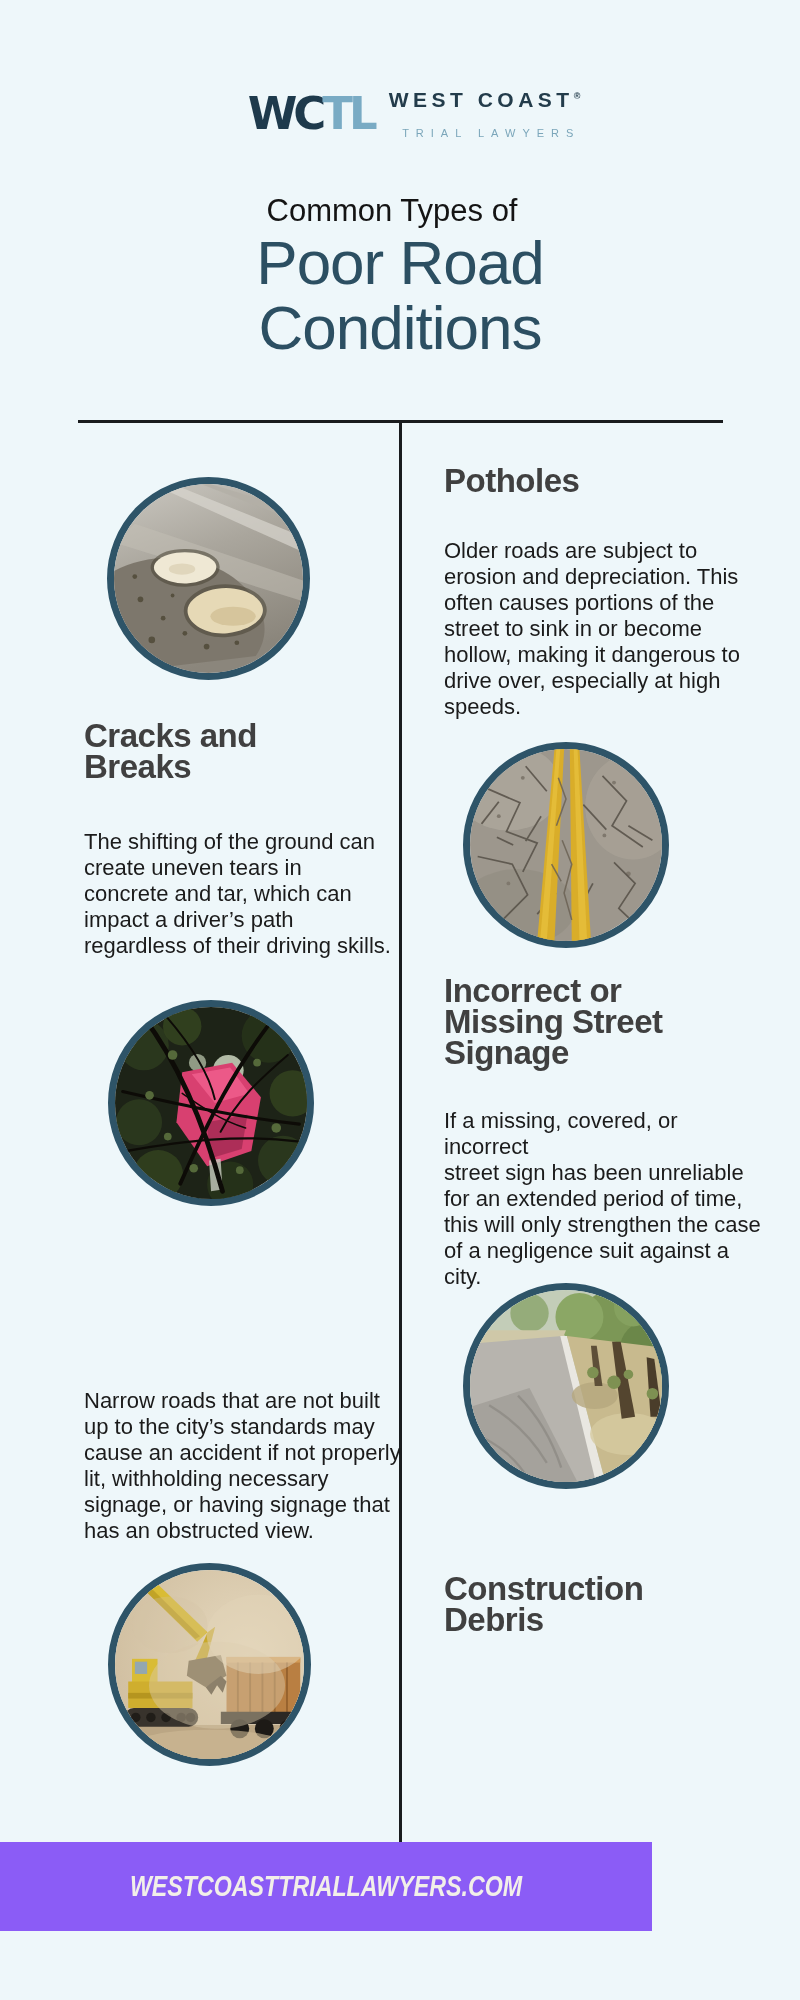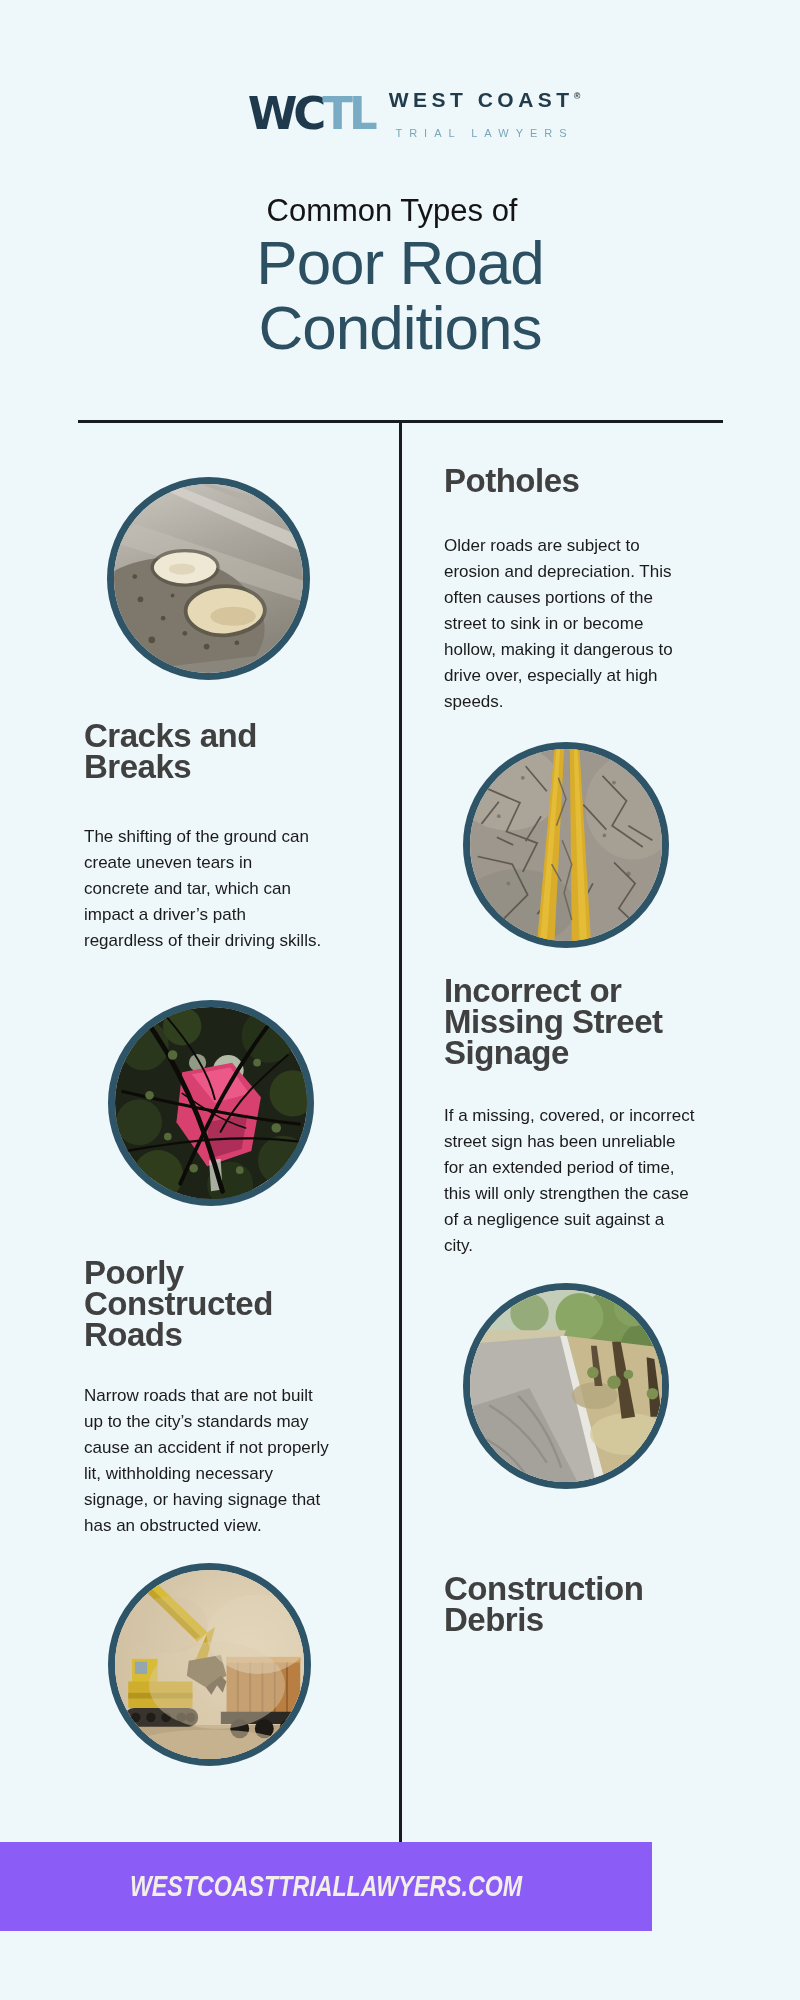--- a/index.html
+++ b/index.html
@@ -6,39 +6,39 @@
   .canvas{
     position:relative;width:800px;height:2000px;margin:0 auto;
     background:#eef7fa;overflow:hidden;
     font-family:"Liberation Sans", sans-serif;
   }
   
   .logo-row{position:absolute;top:88px;left:0;right:0;display:flex;justify-content:center;align-items:center;gap:15px;}
   .logo-mark{font-family:"DejaVu Sans", sans-serif;font-weight:700;font-size:45px;letter-spacing:-4px;line-height:1;margin-left:28px;}
   .mark-dark{color:#1e3a4c;}
   .mark-light{color:#79abc4;}
-  .logo-text{display:flex;flex-direction:column;align-items:center;}
+  .logo-text{display:flex;flex-direction:column;align-items:flex-end;}
   .logo-name{color:#233c4b;font-size:21px;font-weight:700;letter-spacing:4.5px;line-height:1.1;white-space:nowrap;}
   .logo-name sup{font-size:9px;letter-spacing:0;vertical-align:super;color:#233c4b;}
   .logo-tagline{color:#7ba6ba;font-size:11px;font-weight:400;letter-spacing:7px;margin-top:16px;white-space:nowrap;}
   
   .subtitle{position:absolute;top:193px;left:0;right:16px;text-align:center;color:#141414;font-size:31px;font-weight:400;}
   .main-title{
     position:absolute;top:230px;left:0;right:0;margin:0;text-align:center;
     color:#2c4f62;font-size:62px;font-weight:400;letter-spacing:-1px;line-height:1.05;white-space:pre-line;
   }
   
   .hrule{position:absolute;left:78px;top:420px;width:645px;height:3px;background:#191c1e;}
   .vrule{position:absolute;left:399px;top:423px;width:3px;height:1419px;background:#191c1e;}
   
   .photo{position:absolute;border-radius:50%;border:7px solid #2e5468;overflow:hidden;box-sizing:border-box;}
   .photo svg{display:block;width:100%;height:100%;}
   
   .h2{position:absolute;margin:0;color:#404040;font-size:33px;font-weight:700;line-height:31px;letter-spacing:-0.5px;white-space:pre-line;}
-  .body{position:absolute;color:#1b1b1b;font-size:17px;line-height:26px;white-space:pre-line;width:320px;}
+  .body{position:absolute;color:#1b1b1b;font-size:22px;line-height:26px;white-space:pre-line;width:320px;}
   
   .footer-bar{position:absolute;left:0;top:1842px;width:652px;height:89px;background:#8b5cf6;display:flex;align-items:center;justify-content:center;font-style:italic;}
   .footer-site{color:#f2efe9;font-size:27px;font-weight:700;letter-spacing:0;display:inline-block;transform:scale(0.86,1.06);white-space:nowrap;}
 </style>
 </head>
 <body>
 
 <div class="canvas">
 
   <header class="logo-row">
@@ -227,23 +227,20 @@
       <path d="M126,58 L132,58 L138,100 L130,100 Z" fill="#5e4f38"></path>
       <g fill="#7e9152">
         <circle cx="150" cy="96" r="7"></circle>
           <circle cx="128" cy="86" r="6"></circle>
           <circle cx="190" cy="108" r="6"></circle>
         <circle cx="165" cy="88" r="5"></circle>
       </g>
     </svg>
   </div>
 
-  <h2 class="h2" style="left:84px;top:1257px;">Poorly
-Constructed
-Roads</h2>
   <p class="body" style="left:84px;top:1366px;">Narrow roads that are not built
 up to the city’s standards may
 cause an accident if not properly
 lit, withholding necessary
 signage, or having signage that
 has an obstructed view.</p>
 
   <div class="photo" style="left:108px;top:1563px;width:203px;height:203px;" role="img" aria-label="Excavator loading a dump truck in a cloud of dust">
     <svg viewBox="0 0 200 200">
       <defs>

